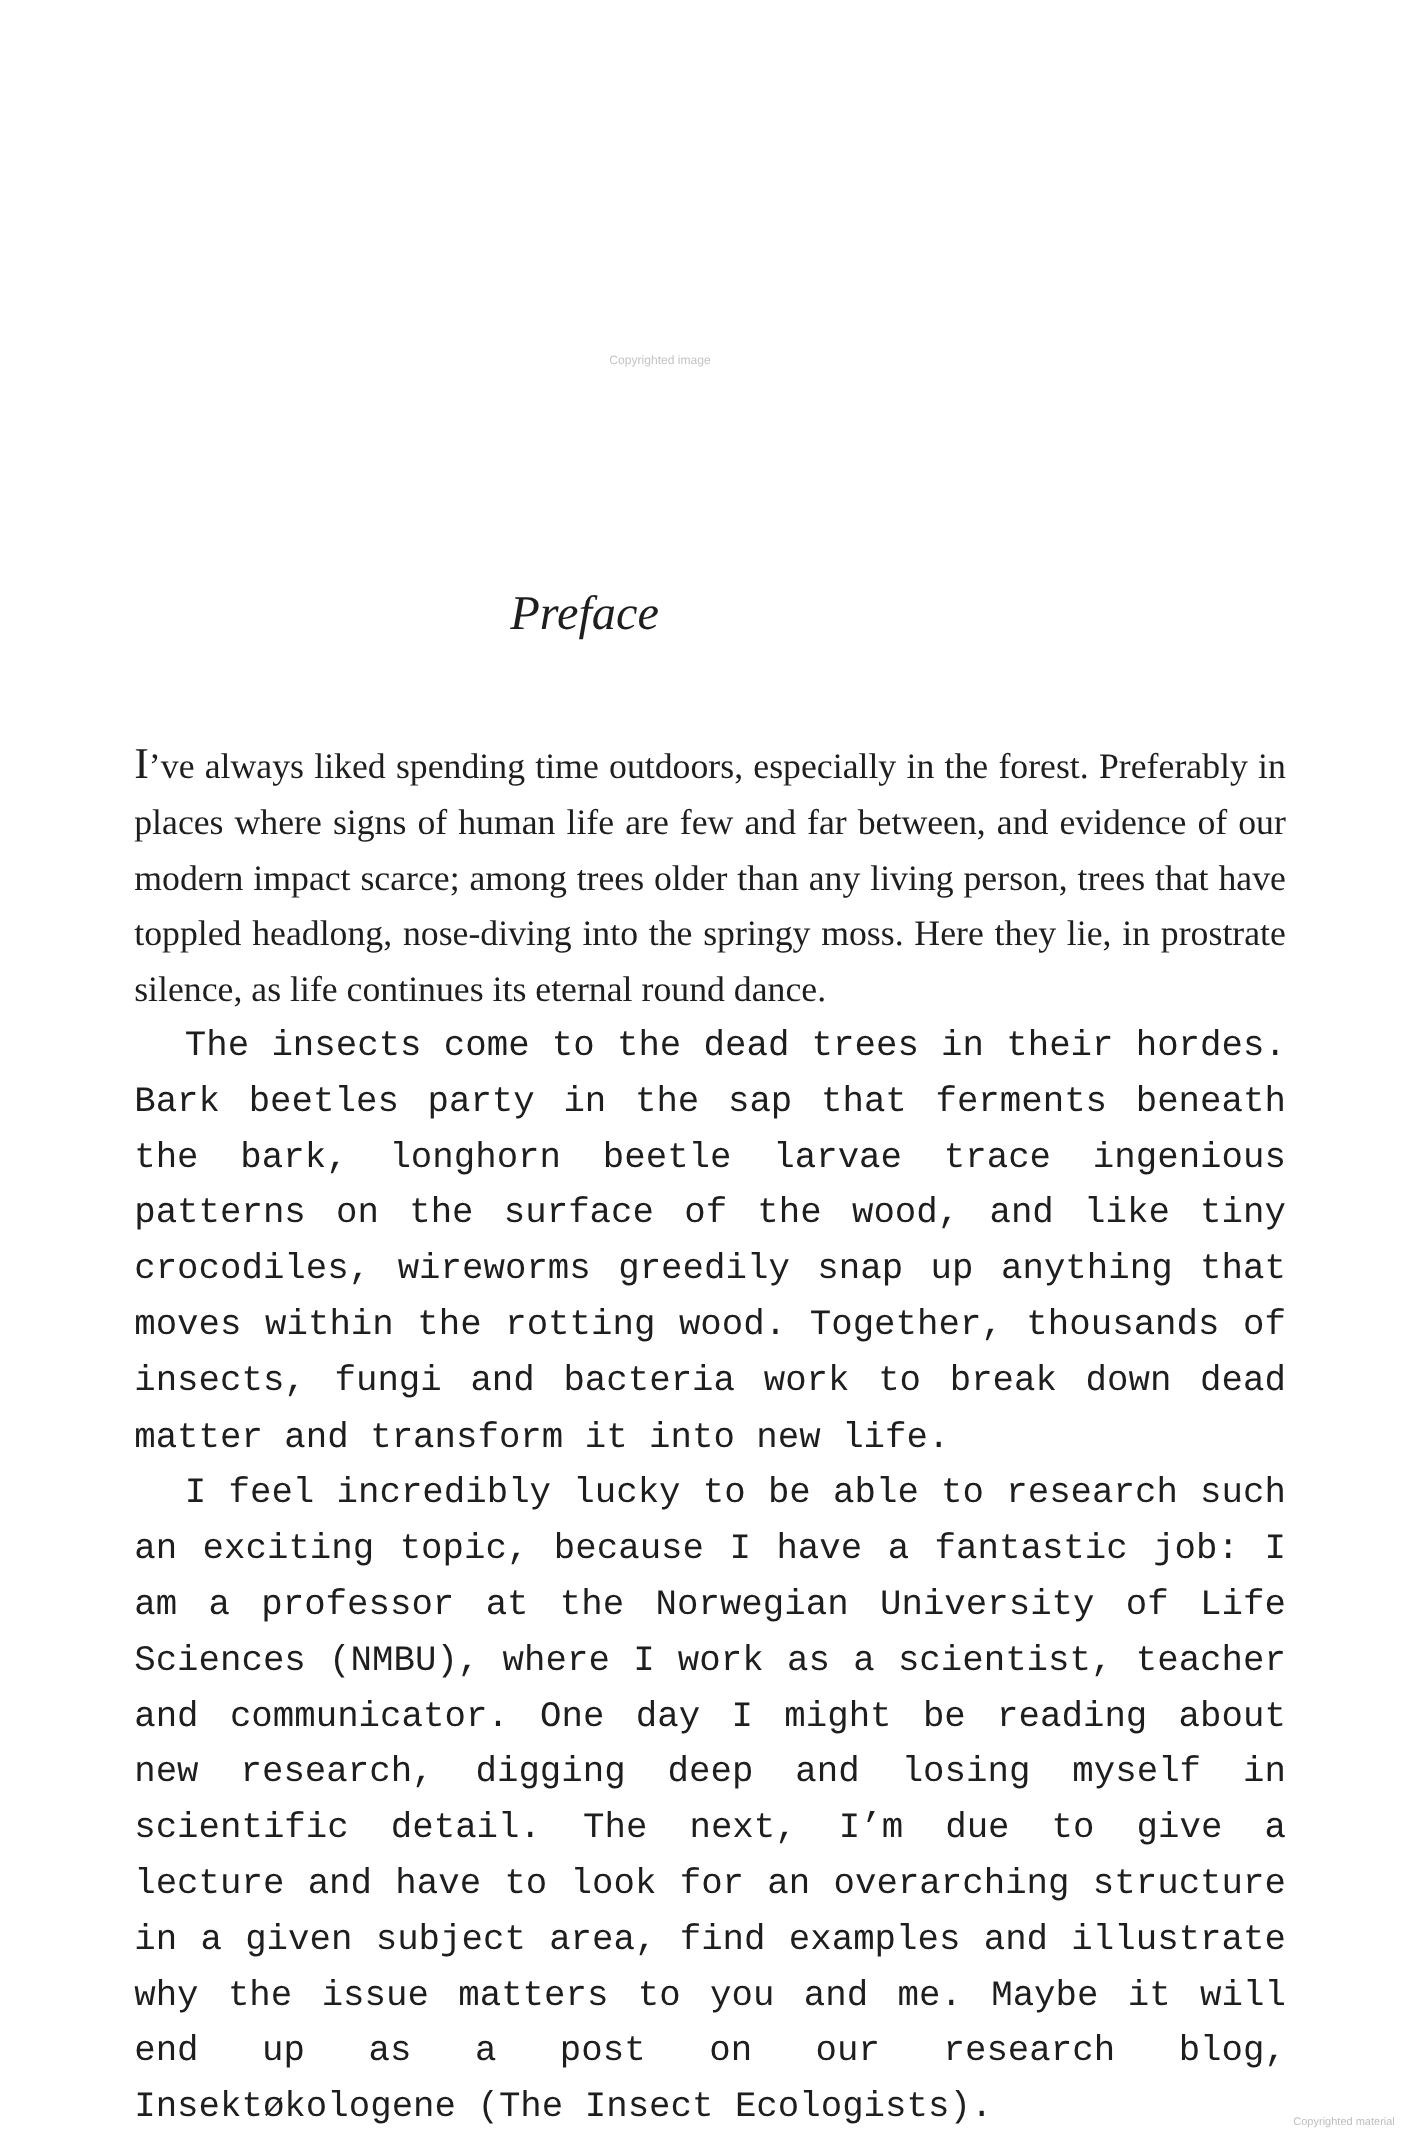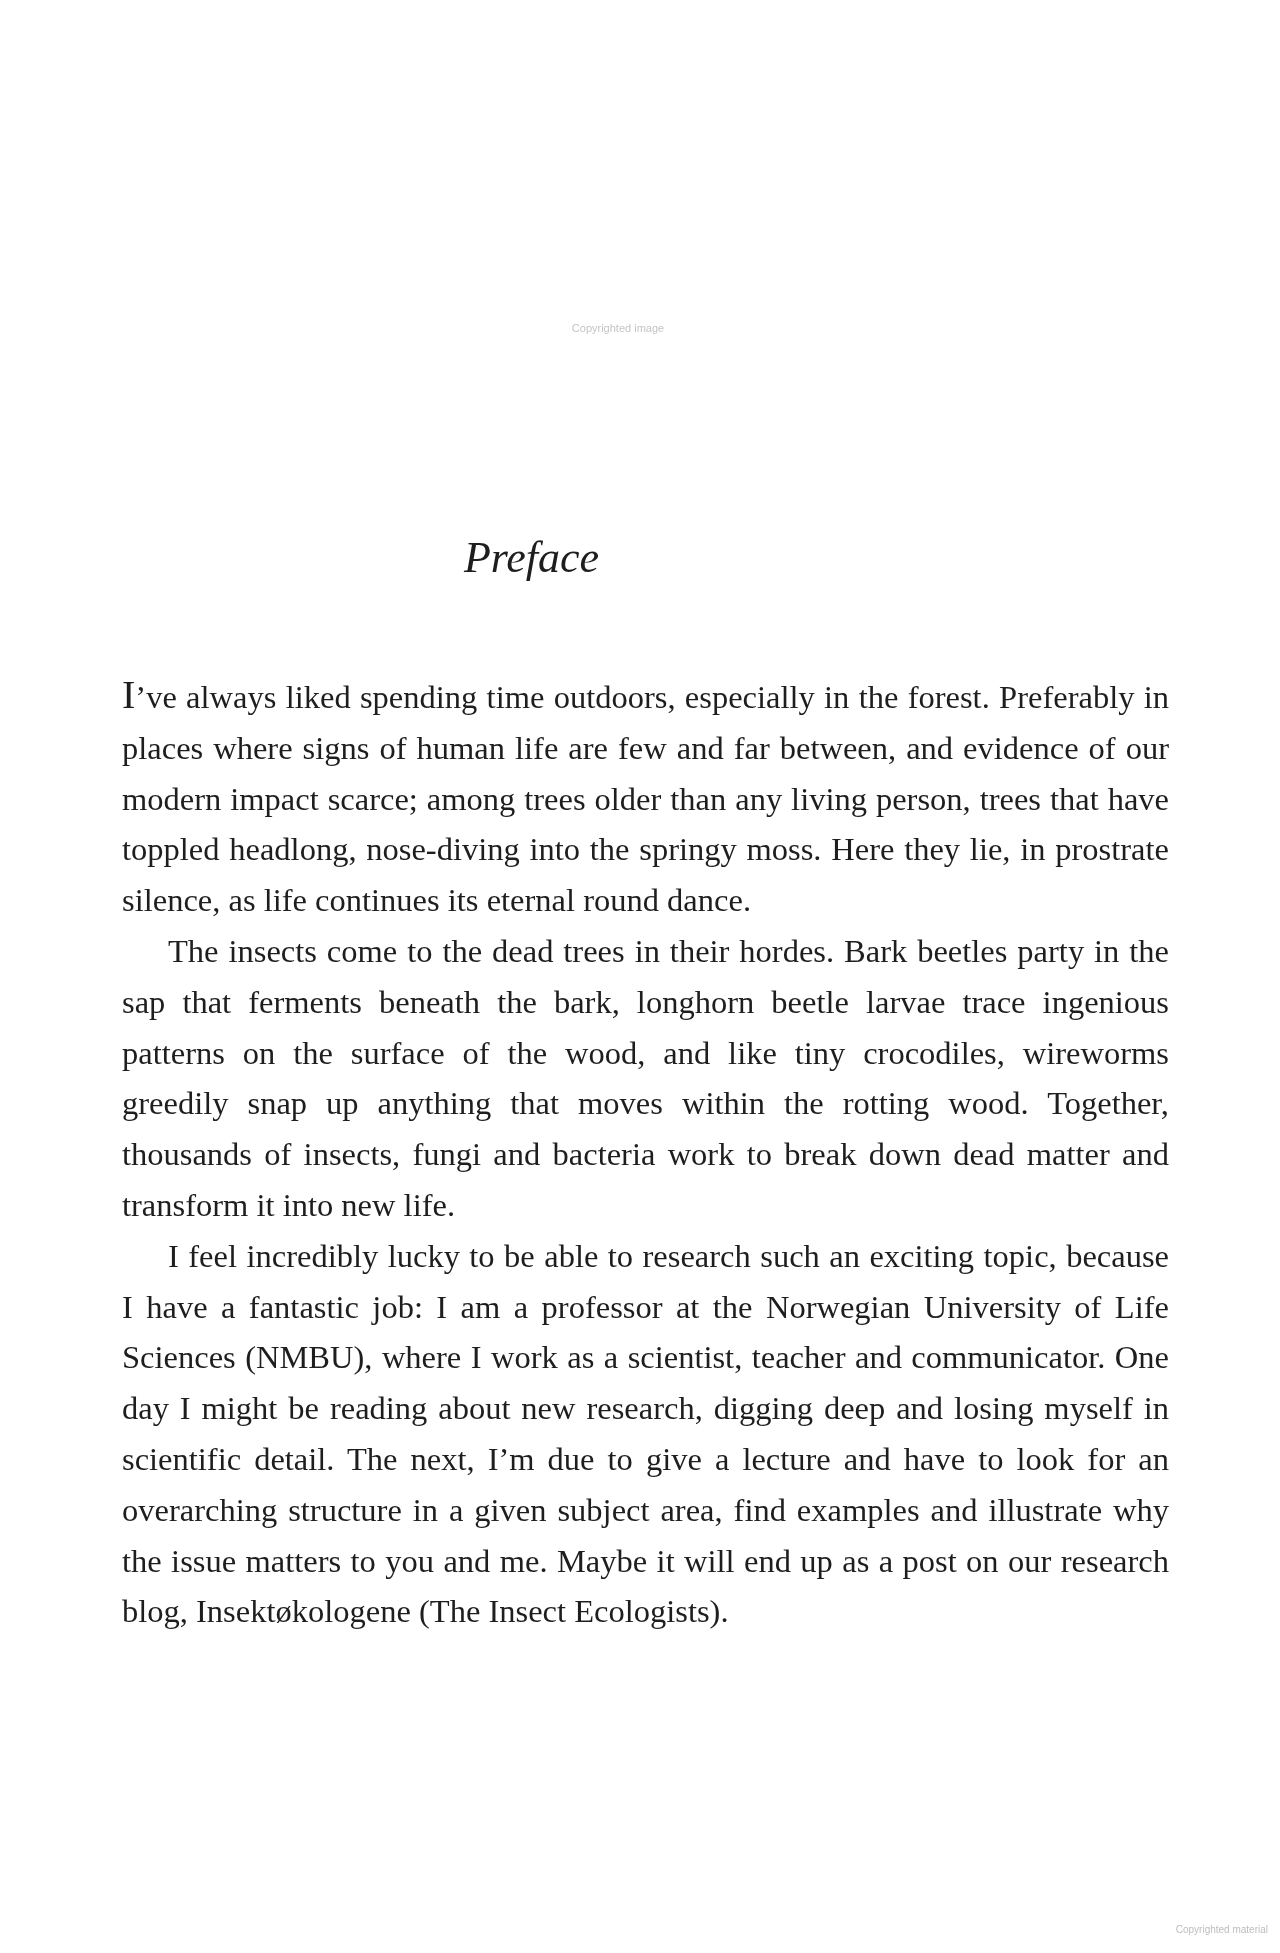--- a/index.html
+++ b/index.html
@@ -16,21 +16,20 @@
     }
     .image-placeholder {
       position: absolute;
       left: 0;
       width: 1200px;
       top: 322px;
       text-align: center;
       font-family: "Liberation Sans", sans-serif;
       font-size: 11px;
       color: #c4c4c4;
-      padding-left: 18px;
     }
     .chapter-title {
       position: absolute;
       left: 0;
       width: 1063px;
       top: 532px;
       text-align: center;
       font-family: "Liberation Serif", serif;
       font-style: italic;
       font-size: 44px;
@@ -48,20 +47,21 @@
       line-height: 50.8px;
       text-align: justify;
       color: #1e1e1e;
     }
     .body-text p {
       margin: 0;
       text-align: justify;
     }
     .body-text p.indent {
       text-indent: 46px;
+      font-family: Liberation Mono, monospace;
     }
     .initial {
       font-size: 40px;
       line-height: 0;
     }
     .footer-copyright {
       position: absolute;
       right: 12px;
       top: 1924px;
       font-family: "Liberation Sans", sans-serif;

